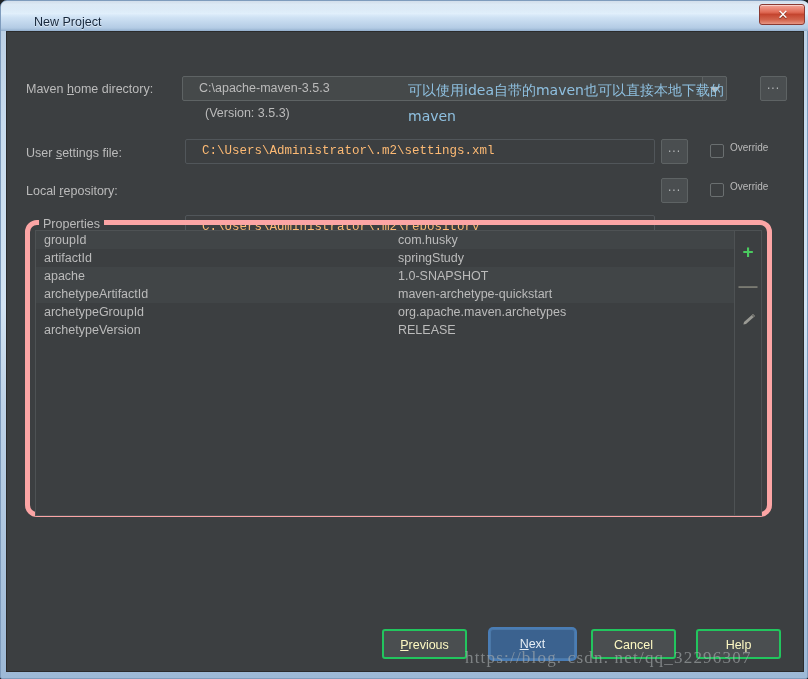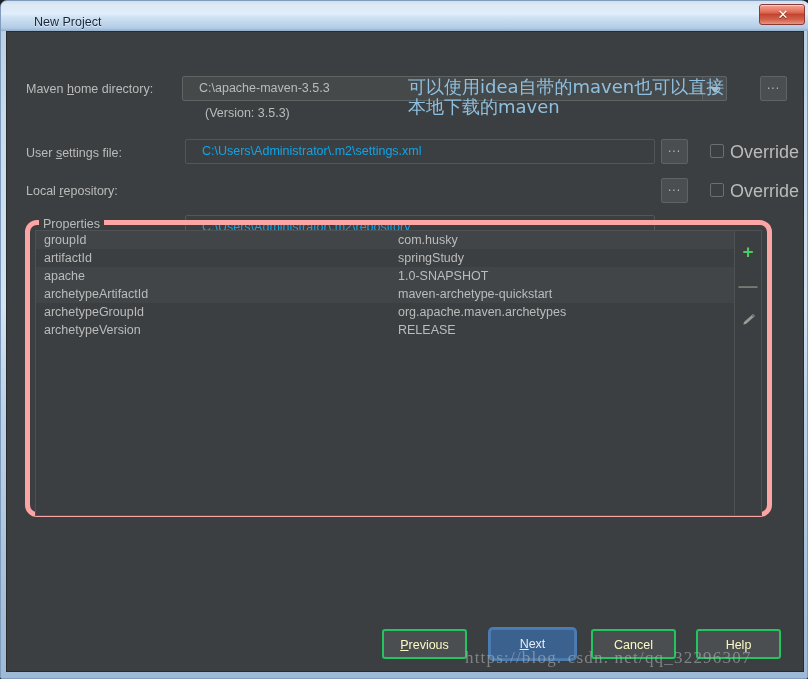--- a/index.html
+++ b/index.html
@@ -134,21 +134,22 @@
     color: #bbbbbb;
     font-size: 12.5px;
     line-height: 23px;
     padding: 0 16px;
     white-space: nowrap;
     overflow: hidden;
   }
   .field.disabled {
     background: #3c3f41;
     border-color: #51565a;
-    color: #0ea5e9;
+    color: #fdba74;
+    font-family: Liberation Mono, monospace;
   }
 
   
   .combo-arrow {
     position: absolute;
     box-sizing: border-box;
     width: 25px; height: 25px;
     background: #4a4e50;
     border: 1px solid #5e6364;
     border-left: 1px solid #5e6364;
@@ -185,33 +186,33 @@
     position: absolute;
     box-sizing: border-box;
     width: 14px; height: 14px;
     background: #3c3f41;
     border: 1px solid #6a6f70;
     border-radius: 2px;
     cursor: pointer;
   }
   .cb-label {
     position: absolute;
-    font-size: 18px;
+    font-size: 10px;
     color: #bbbbbb;
     white-space: nowrap;
     cursor: default;
   }
 
   
   #annotation {
     position: absolute;
     left: 401px; top: 45px;
     width: 320px;
-    font-size: 18px;
-    line-height: 20px;
+    font-size: 14px;
+    line-height: 26px;
     color: #8fc0e0;
     font-family: "DejaVu Sans", sans-serif;
     pointer-events: none;
     white-space: normal;
   }
 
   
   #version-note {
     position: absolute;
     left: 198px; top: 74px;

